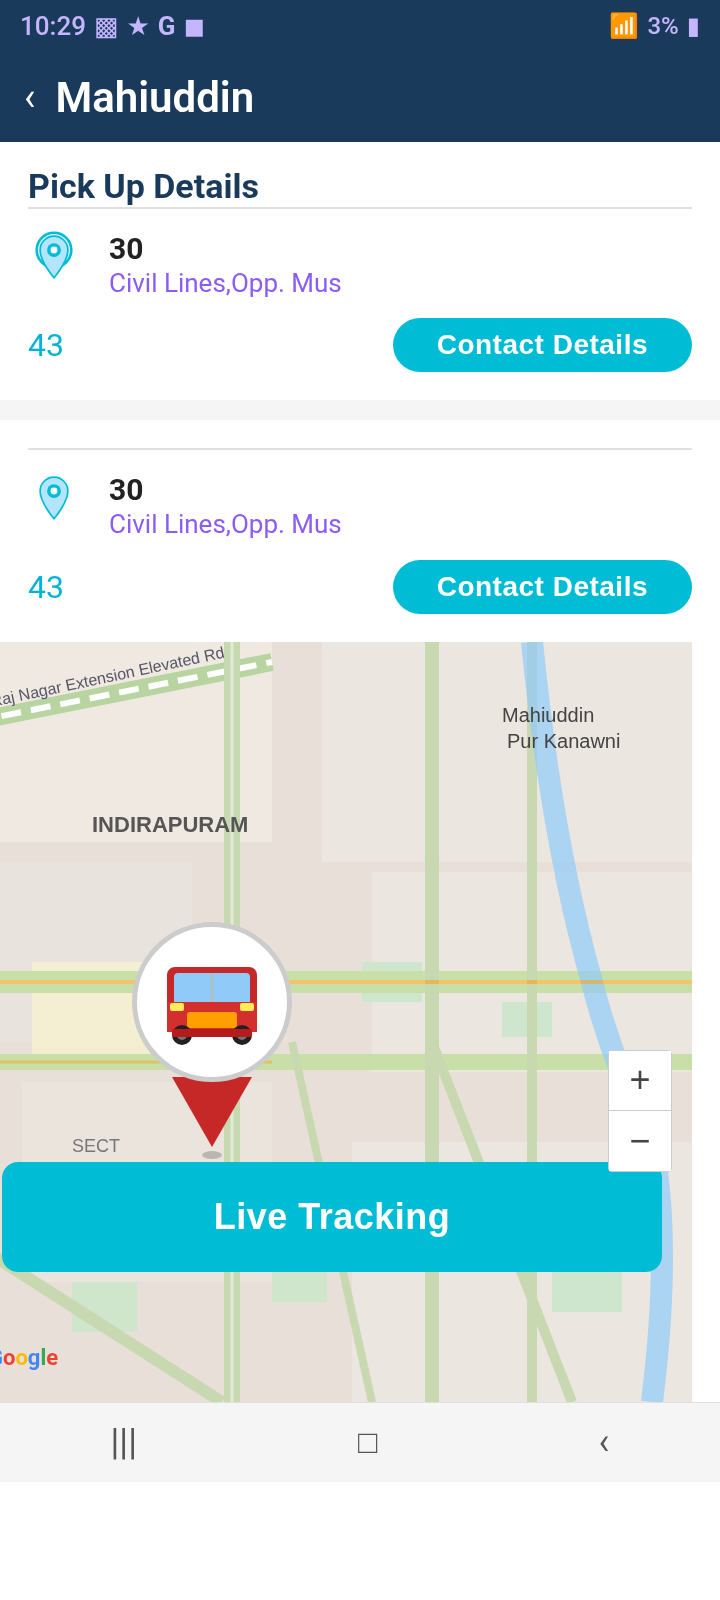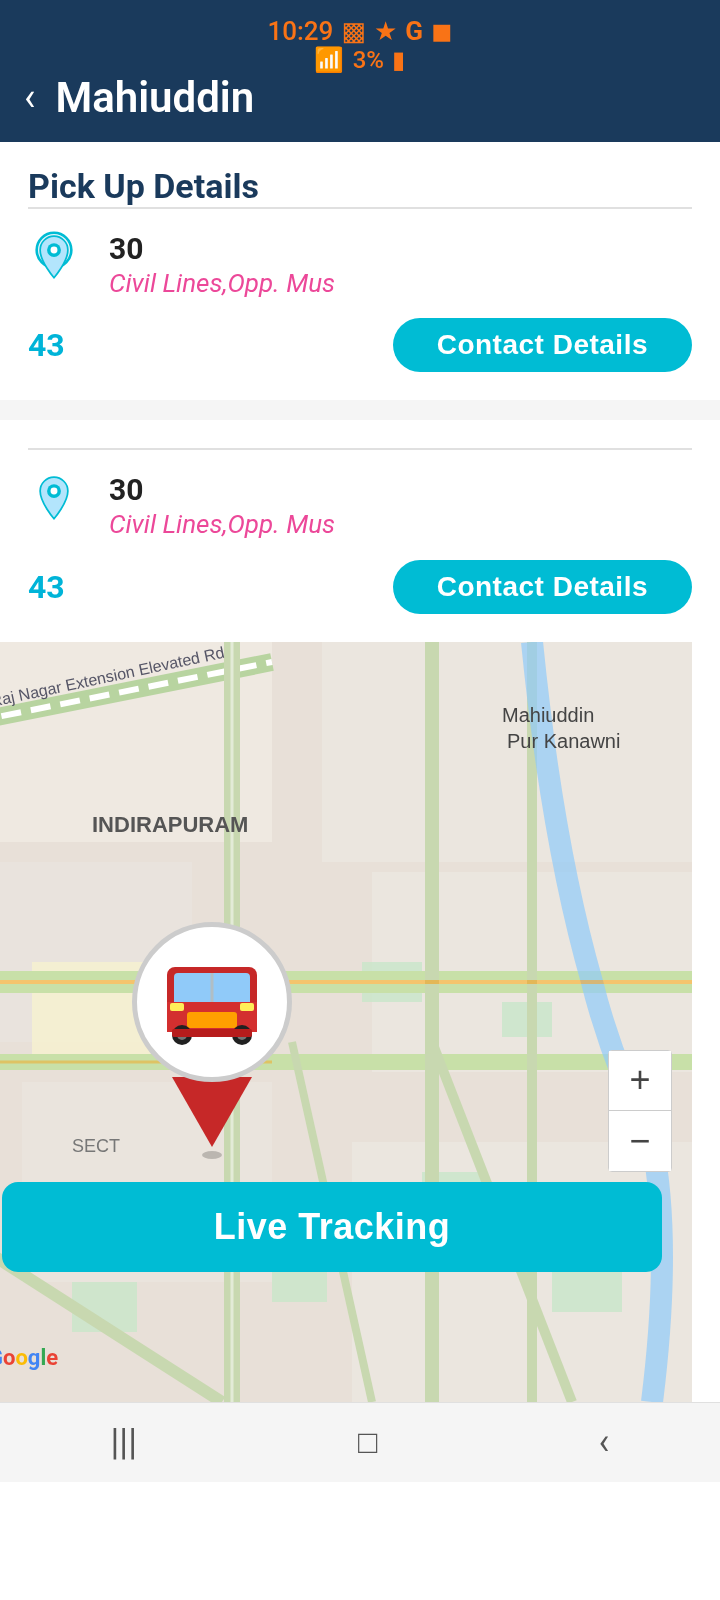--- a/index.html
+++ b/index.html
@@ -12,25 +12,24 @@
       overflow-x: hidden;
     }
 
     
     .status-bar {
       background: #1a3a5c;
       height: 52px;
       display: flex;
       align-items: center;
       justify-content: space-between;
-      padding: 16px 20px;
-      color: #f97316;
+      padding: 0 20px;
+      color: #c4b5fd;
       font-size: 26px;
       font-weight: 500;
-      flex-direction: column;
     }
     .status-left { display: flex; align-items: center; gap: 8px; }
     .status-right { display: flex; align-items: center; gap: 8px; font-size: 24px; }
 
     
     .header {
       background: #1a3a5c;
       height: 90px;
       display: flex;
       align-items: center;
@@ -76,35 +75,34 @@
       margin-bottom: 18px;
     }
     .location-text .loc-number {
       font-size: 30px;
       font-weight: 700;
       color: #222;
       line-height: 1.2;
     }
     .location-text .loc-address {
       font-size: 26px;
-      color: #ec4899;
+      color: #8b5cf6;
       line-height: 1.3;
-      font-style: italic;
     }
 
     
     .contact-row {
       display: flex;
       align-items: center;
       justify-content: space-between;
       margin-bottom: 28px;
     }
     .contact-number {
       font-size: 32px;
-      font-weight: 700;
+      font-weight: 400;
       color: #00b4d8;
     }
     .contact-btn {
       background: #00bcd4;
       color: white;
       border: none;
       border-radius: 50px;
       padding: 11px 44px;
       font-size: 28px;
       font-weight: 600;
@@ -139,21 +137,21 @@
     
     .live-tracking-btn {
       position: absolute;
       bottom: 130px;
       left: 30px;
       right: 30px;
       background: #00bcd4;
       color: white;
       border: none;
       border-radius: 16px;
-      height: 90px;
+      height: 110px;
       font-size: 36px;
       font-weight: 700;
       cursor: pointer;
       letter-spacing: 0.5px;
     }
 
     
     .zoom-controls {
       position: absolute;
       bottom: 230px;

